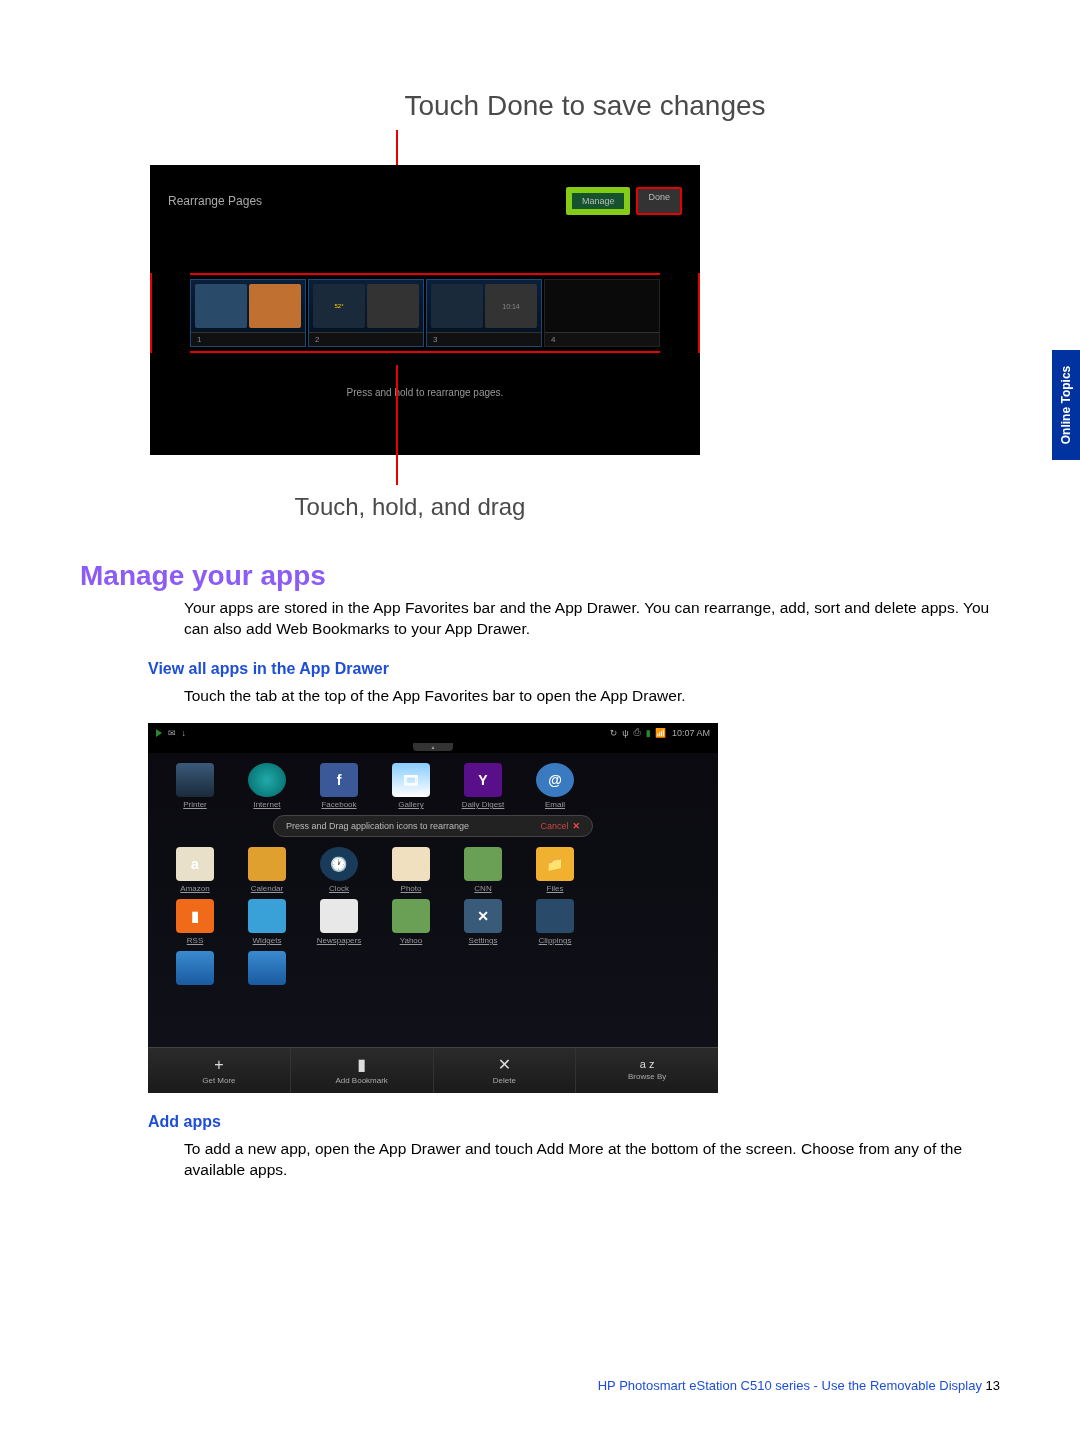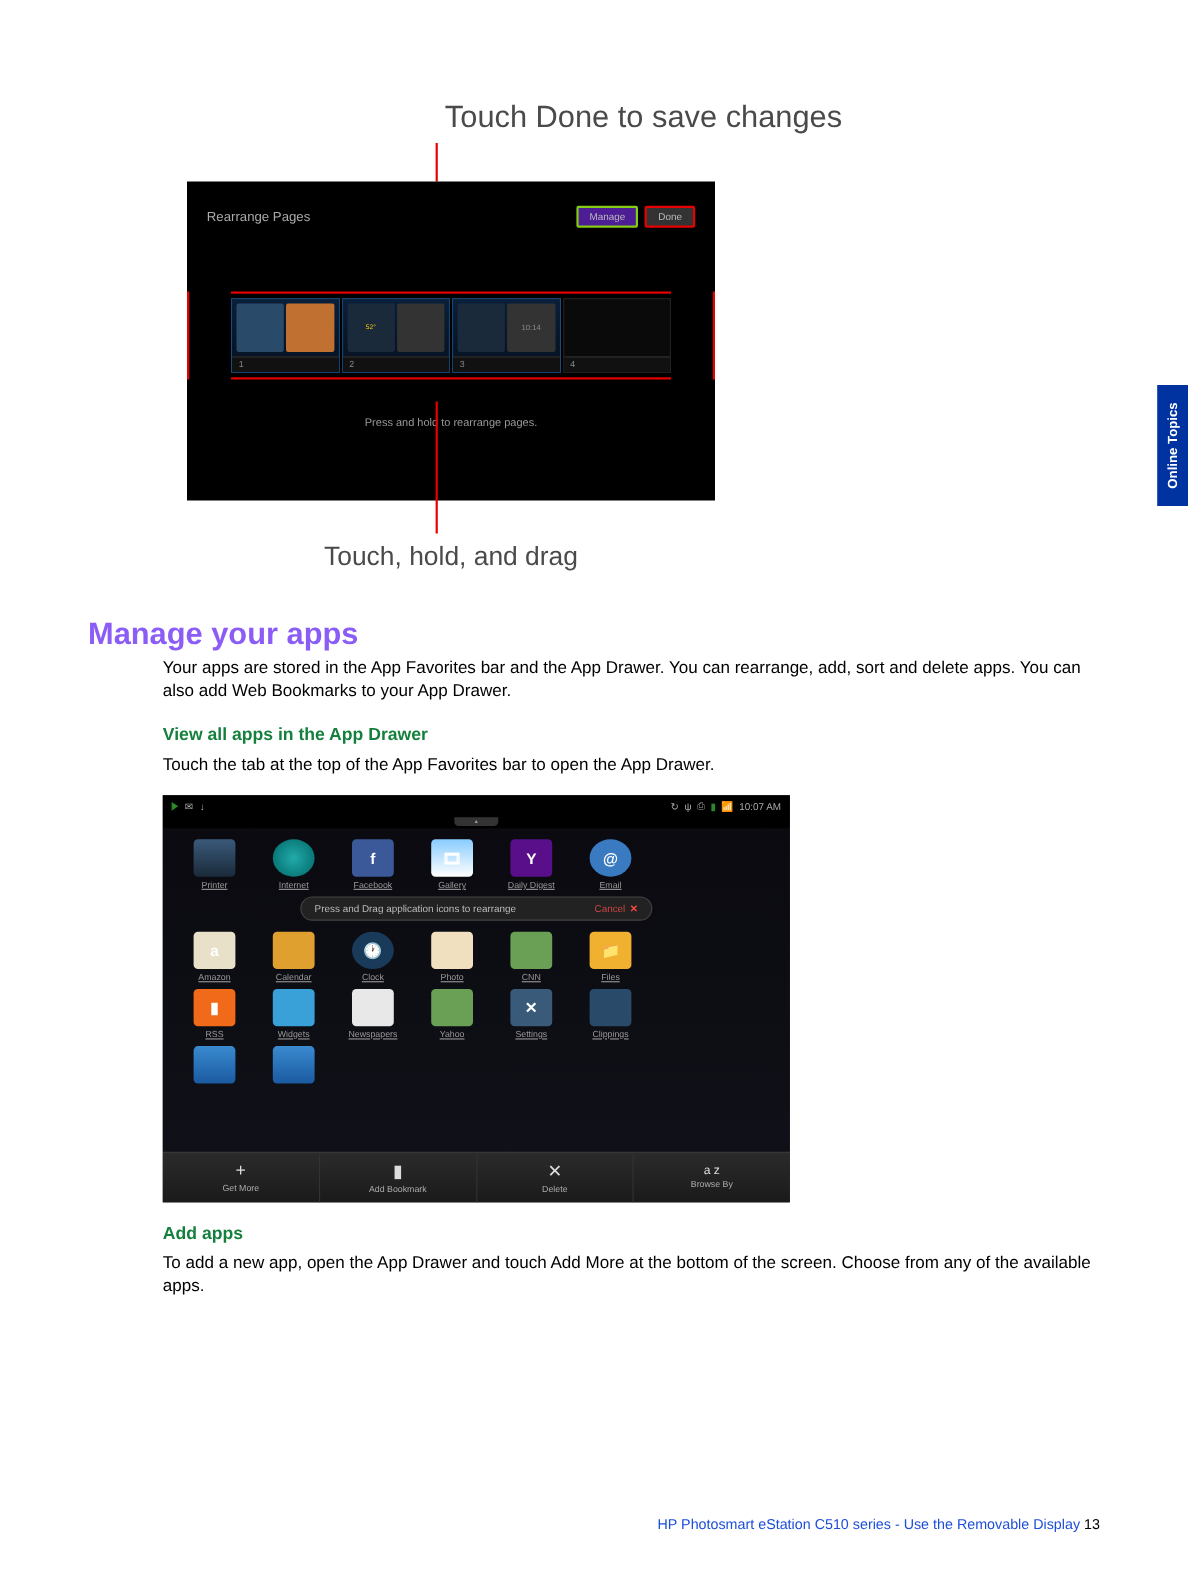--- a/index.html
+++ b/index.html
@@ -49,40 +49,40 @@
   }
   .red-line-top .vline {
     position: absolute;
     left: 226px;
     top: 0;
     width: 2px;
     height: 35px;
     background: #e60000;
   }
   .screenshot1 {
-    width: 480px;
+    width: 550px;
     height: 290px;
     background: #000;
-    margin-left: 90px;
+    margin-left: 70px;
     position: relative;
     color: #ccc;
     font-size: 10px;
     overflow: hidden;
   }
   .ss1-header {
     display: flex;
     justify-content: space-between;
     align-items: center;
     padding: 22px 18px 8px 18px;
   }
   .ss1-title { font-size: 12px; color: #aaa; }
   .ss1-buttons { display: flex; gap: 6px; }
   .ss1-btn {
-    background: #4c1d95;
-    border: 2px solid #84cc16;
+    background: #14532d;
+    border: 6px solid #84cc16;
     padding: 3px 10px;
     font-size: 9px;
     color: #bbb;
     border-radius: 2px;
   }
   .ss1-btn.done {
     border: 2px solid #e60000;
     background: #333;
   }
   .ss1-pages-row {
@@ -170,25 +170,25 @@
   .h1-blue {
     color: #8b5cf6;
     font-size: 28px;
     font-weight: bold;
     margin-top: 38px;
     margin-bottom: 6px;
   }
   .body-text {
     font-size: 15.5px;
     line-height: 1.35;
-    margin-left: 68px;
+    margin-left: 104px;
     margin-bottom: 16px;
   }
   .h3-blue {
-    color: #15803d;
+    color: #1d4ed8;
     font-size: 16px;
     font-weight: bold;
     margin-left: 68px;
     margin-top: 20px;
     margin-bottom: 8px;
   }
   .screenshot2 {
     width: 570px;
     height: 370px;
     background: #000;

